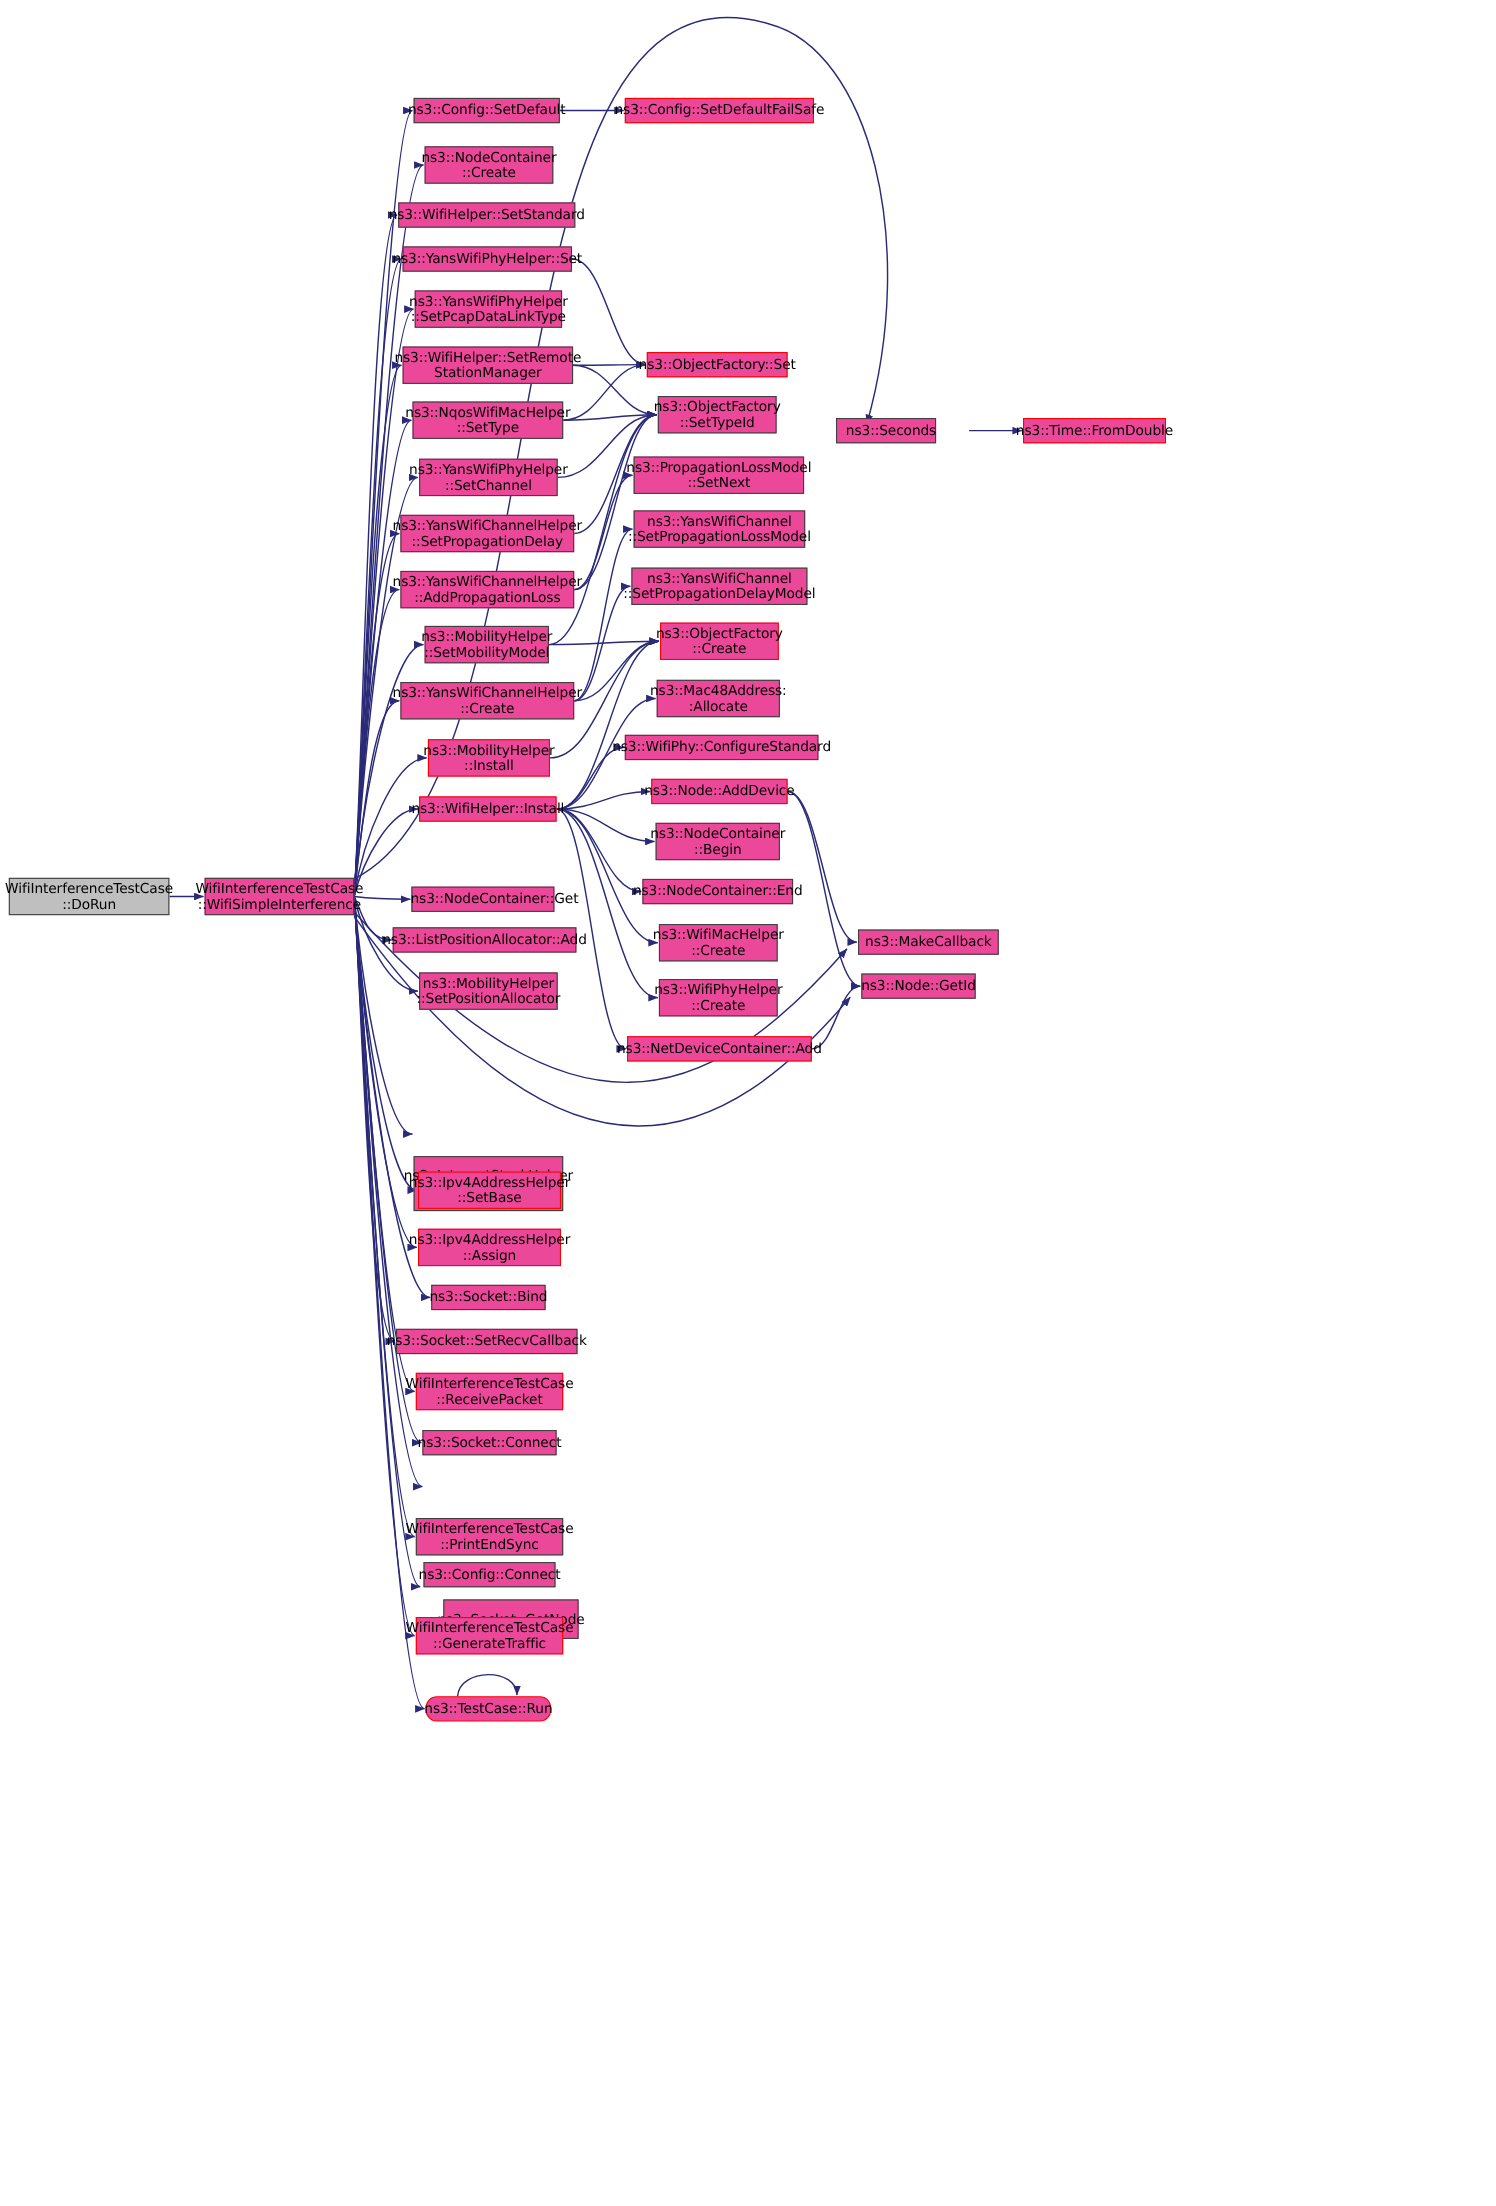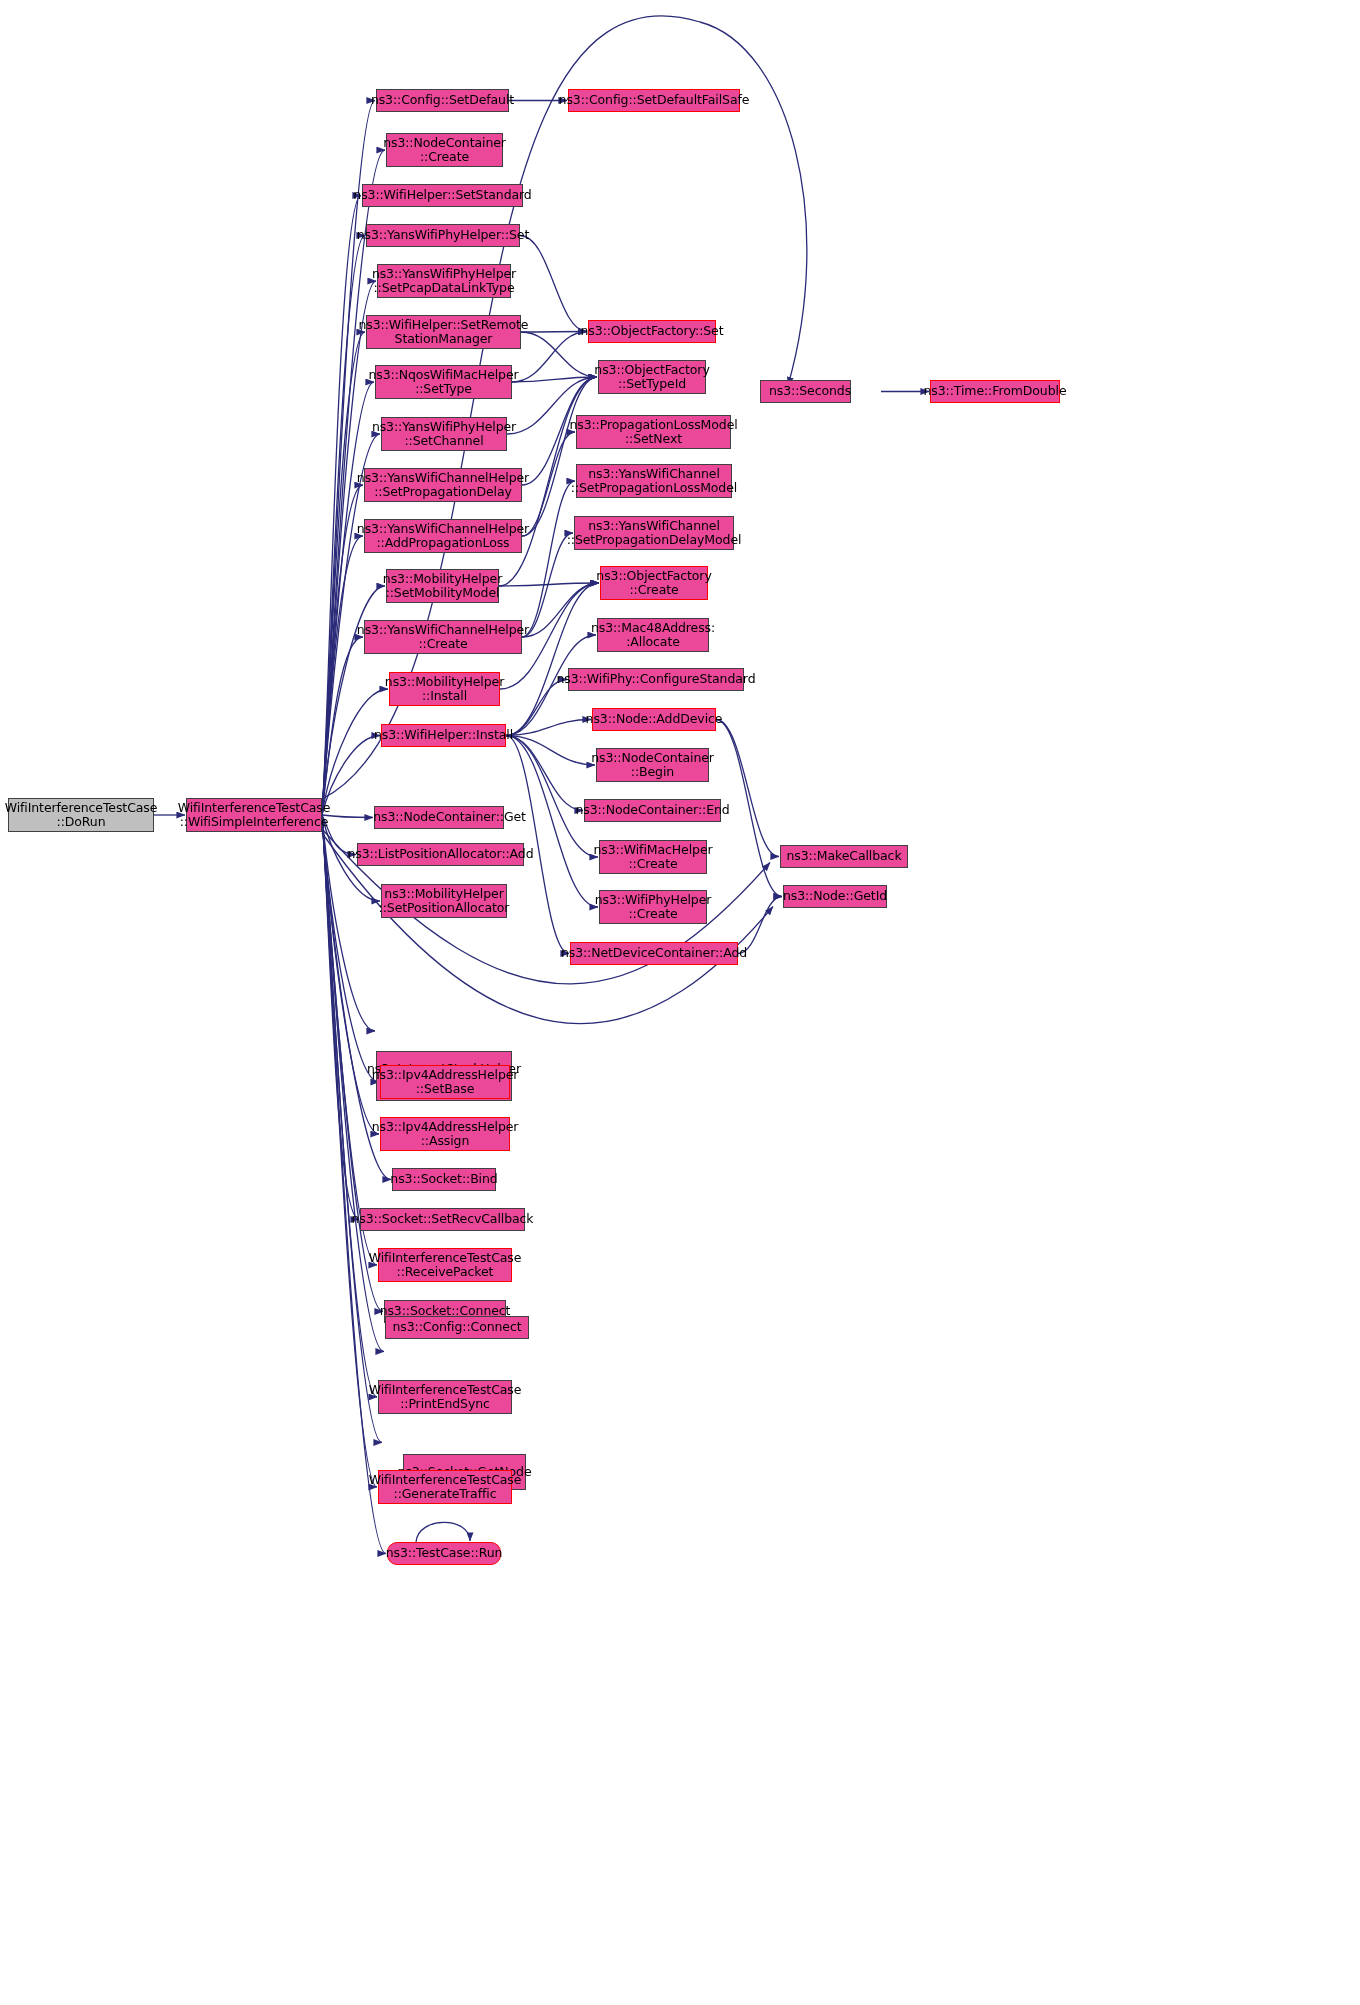--- a/index.html
+++ b/index.html
@@ -160,21 +160,21 @@
 ::Install</div>
       <div class="node red" style="left: 380px; top: 1065px; width: 130px; height: 34px;">ns3::Ipv4AddressHelper
 ::SetBase</div>
       <div class="node red" style="left: 380px; top: 1117px; width: 130px; height: 34px;">ns3::Ipv4AddressHelper
 ::Assign</div>
       <div class="node" style="left: 392px; top: 1168px; width: 104px; height: 23px;">ns3::Socket::Bind</div>
       <div class="node" style="left: 360px; top: 1208px; width: 165px; height: 23px;">ns3::Socket::SetRecvCallback</div>
       <div class="node red" style="left: 378px; top: 1248px; width: 134px; height: 34px;">WifiInterferenceTestCase
 ::ReceivePacket</div>
       <div class="node" style="left: 384px; top: 1300px; width: 122px; height: 23px;">ns3::Socket::Connect</div>
-      <div class="node" style="left: 385px; top: 1316px; width: 144px; height: 23px; text-align: right;">ns3::Config::Connect</div>
+      <div class="node" style="left: 385px; top: 1420px; width: 120px; height: 23px; text-align: right;">ns3::Config::Connect</div>
       <div class="node" style="left: 378px; top: 1380px; width: 134px; height: 34px;">WifiInterferenceTestCase
 ::PrintEndSync</div>
       <div class="node" style="left: 403px; top: 1431px; width: 123px; height: 36px; margin-top: 23px;">ns3::Socket::GetNode</div>
       <div class="node red" style="left: 378px; top: 1470px; width: 134px; height: 34px;">WifiInterferenceTestCase
 ::GenerateTraffic</div>
       <div class="node red" style="left: 387px; top: 1542px; width: 114px; height: 23px; border-radius: 10px;">ns3::TestCase::Run</div>
       <div class="node red" style="left: 568px; top: 89px; width: 172px; height: 23px;">ns3::Config::SetDefaultFailSafe</div>
       <div class="node red" style="left: 588px; top: 320px; width: 128px; height: 23px;">ns3::ObjectFactory::Set</div>
       <div class="node" style="left: 598px; top: 360px; width: 108px; height: 34px;">ns3::ObjectFactory
 ::SetTypeId</div>

